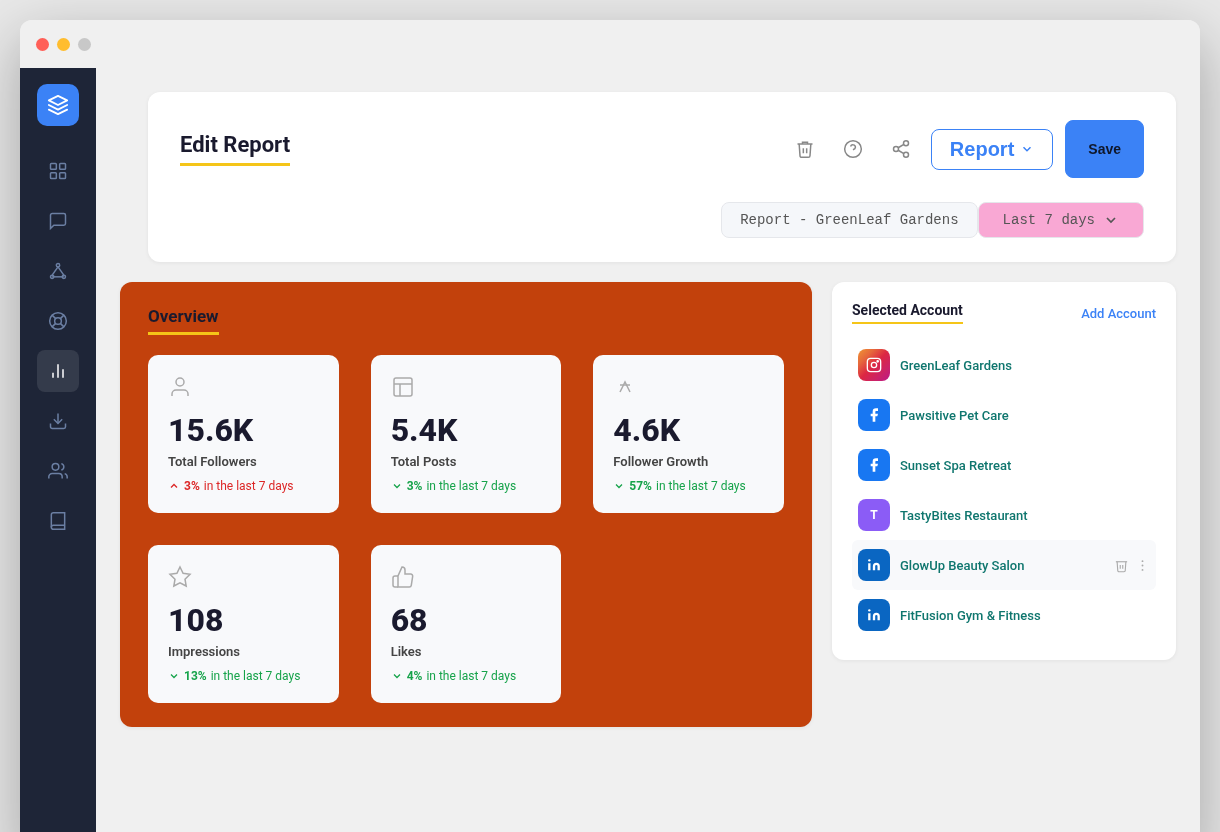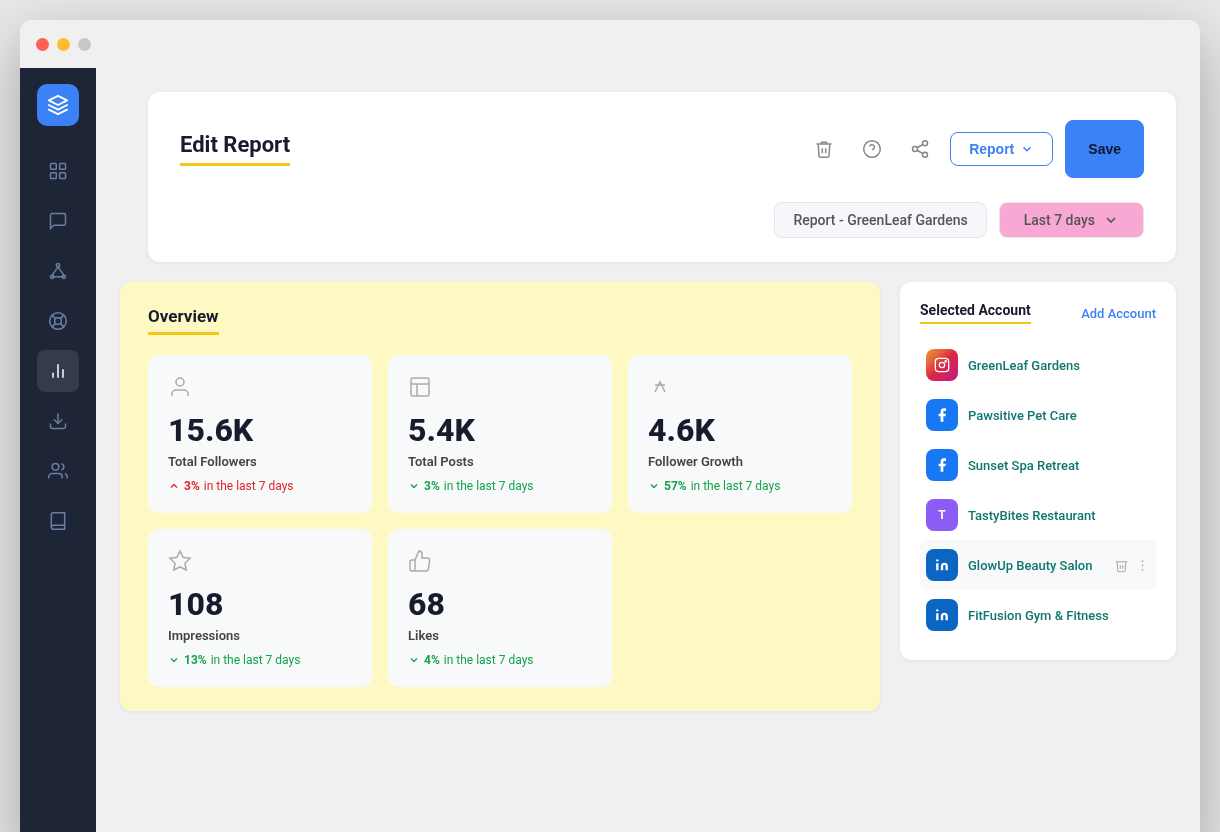--- a/index.html
+++ b/index.html
@@ -114,40 +114,40 @@
       color: #888;
       border-radius: 6px;
     }
     .icon-btn svg { width: 20px; height: 20px; }
     .btn-report {
       border: 1.5px solid #3b82f6;
       background: white;
       color: #3b82f6;
       padding: 8px 18px;
       border-radius: 8px;
-      font-size: 14px;
+      font-size: 20px;
       font-weight: 600;
       cursor: pointer;
       display: flex; align-items: center; gap: 6px;
     }
     .btn-save {
       border: 1.5px solid #3b82f6;
       background: #3b82f6;
       color: #0f172a;
       padding: 20px 22px;
       border-radius: 8px;
       font-size: 14px;
       font-weight: 600;
       cursor: pointer;
     }
     .report-filters {
       display: flex;
       justify-content: flex-end;
       align-items: flex-start;
-      gap: 12px;
+      font-family: Liberation Mono, monospace;
     }
     .filter-label {
       background: #f5f7fa;
       border: 1px solid #e5e7eb;
       border-radius: 8px;
       padding: 9px 18px;
       font-size: 14px;
       color: #555;
       font-weight: 500;
     }
@@ -163,38 +163,38 @@
       font-weight: 500;
     }
     
     .bottom-row {
       display: flex;
       gap: 20px;
       align-items: flex-start;
     }
     .overview-card {
       flex: 1;
-      background: #fef9c3;
+      background: #c2410c;
       border-radius: 12px;
       padding: 24px 28px;
       box-shadow: 0 1px 4px rgba(0,0,0,0.06);
     }
     .overview-title {
       font-size: 17px;
       font-weight: 700;
       color: #1a1a2e;
       padding-bottom: 6px;
       border-bottom: 3px solid #f5c518;
       display: inline-block;
       margin-bottom: 20px;
     }
     .metrics-grid {
       display: grid;
       grid-template-columns: repeat(3, 1fr);
-      gap: 16px;
+      gap: 32px;
     }
     .metric-card {
       background: #f8f9fb;
       border-radius: 10px;
       padding: 20px;
     }
     .metric-icon {
       color: #aaa;
       margin-bottom: 10px;
     }
@@ -215,21 +215,21 @@
     .metric-change {
       font-size: 12px;
       display: flex; align-items: center; gap: 4px;
     }
     .change-up { color: #16a34a; }
     .change-down { color: #dc2626; }
     .change-great { color: #16a34a; font-weight: 600; }
     .pct { font-weight: 700; }
     
     .accounts-card {
-      width: 276px;
+      width: 344px;
       background: white;
       border-radius: 12px;
       padding: 20px;
       box-shadow: 0 1px 4px rgba(0,0,0,0.06);
       flex-shrink: 0;
     }
     .accounts-header {
       display: flex;
       align-items: center;
       justify-content: space-between;

